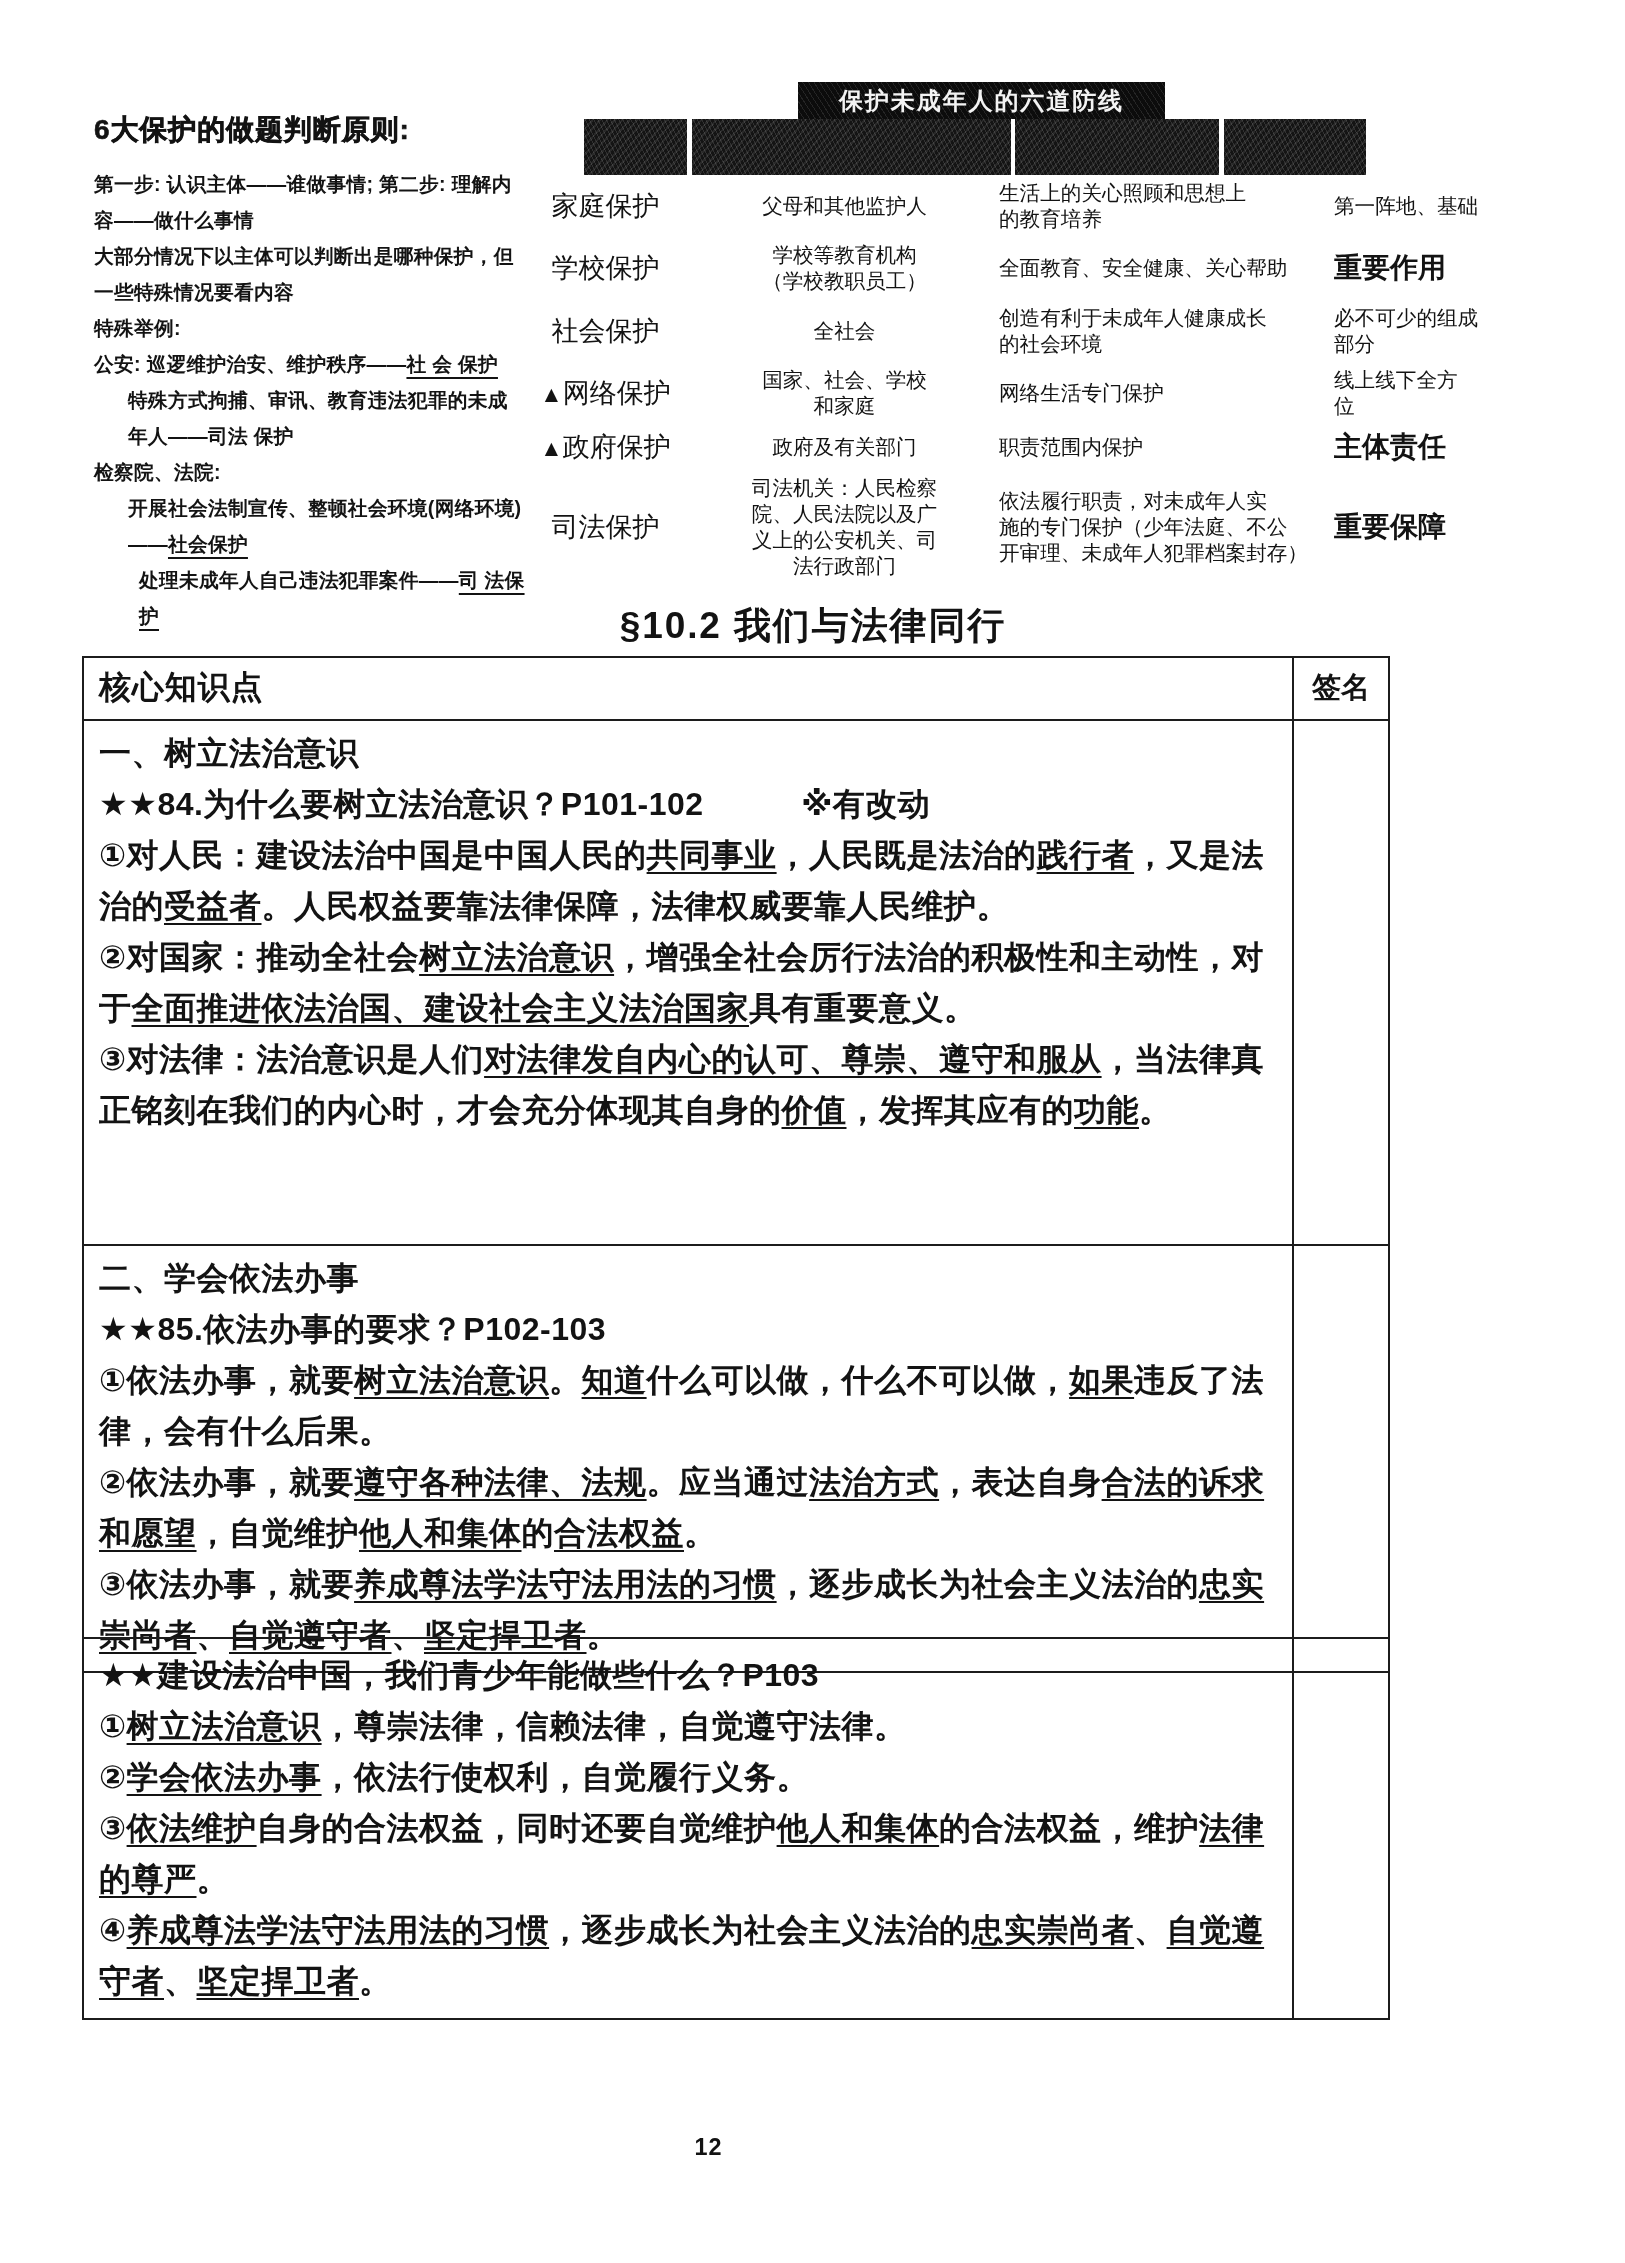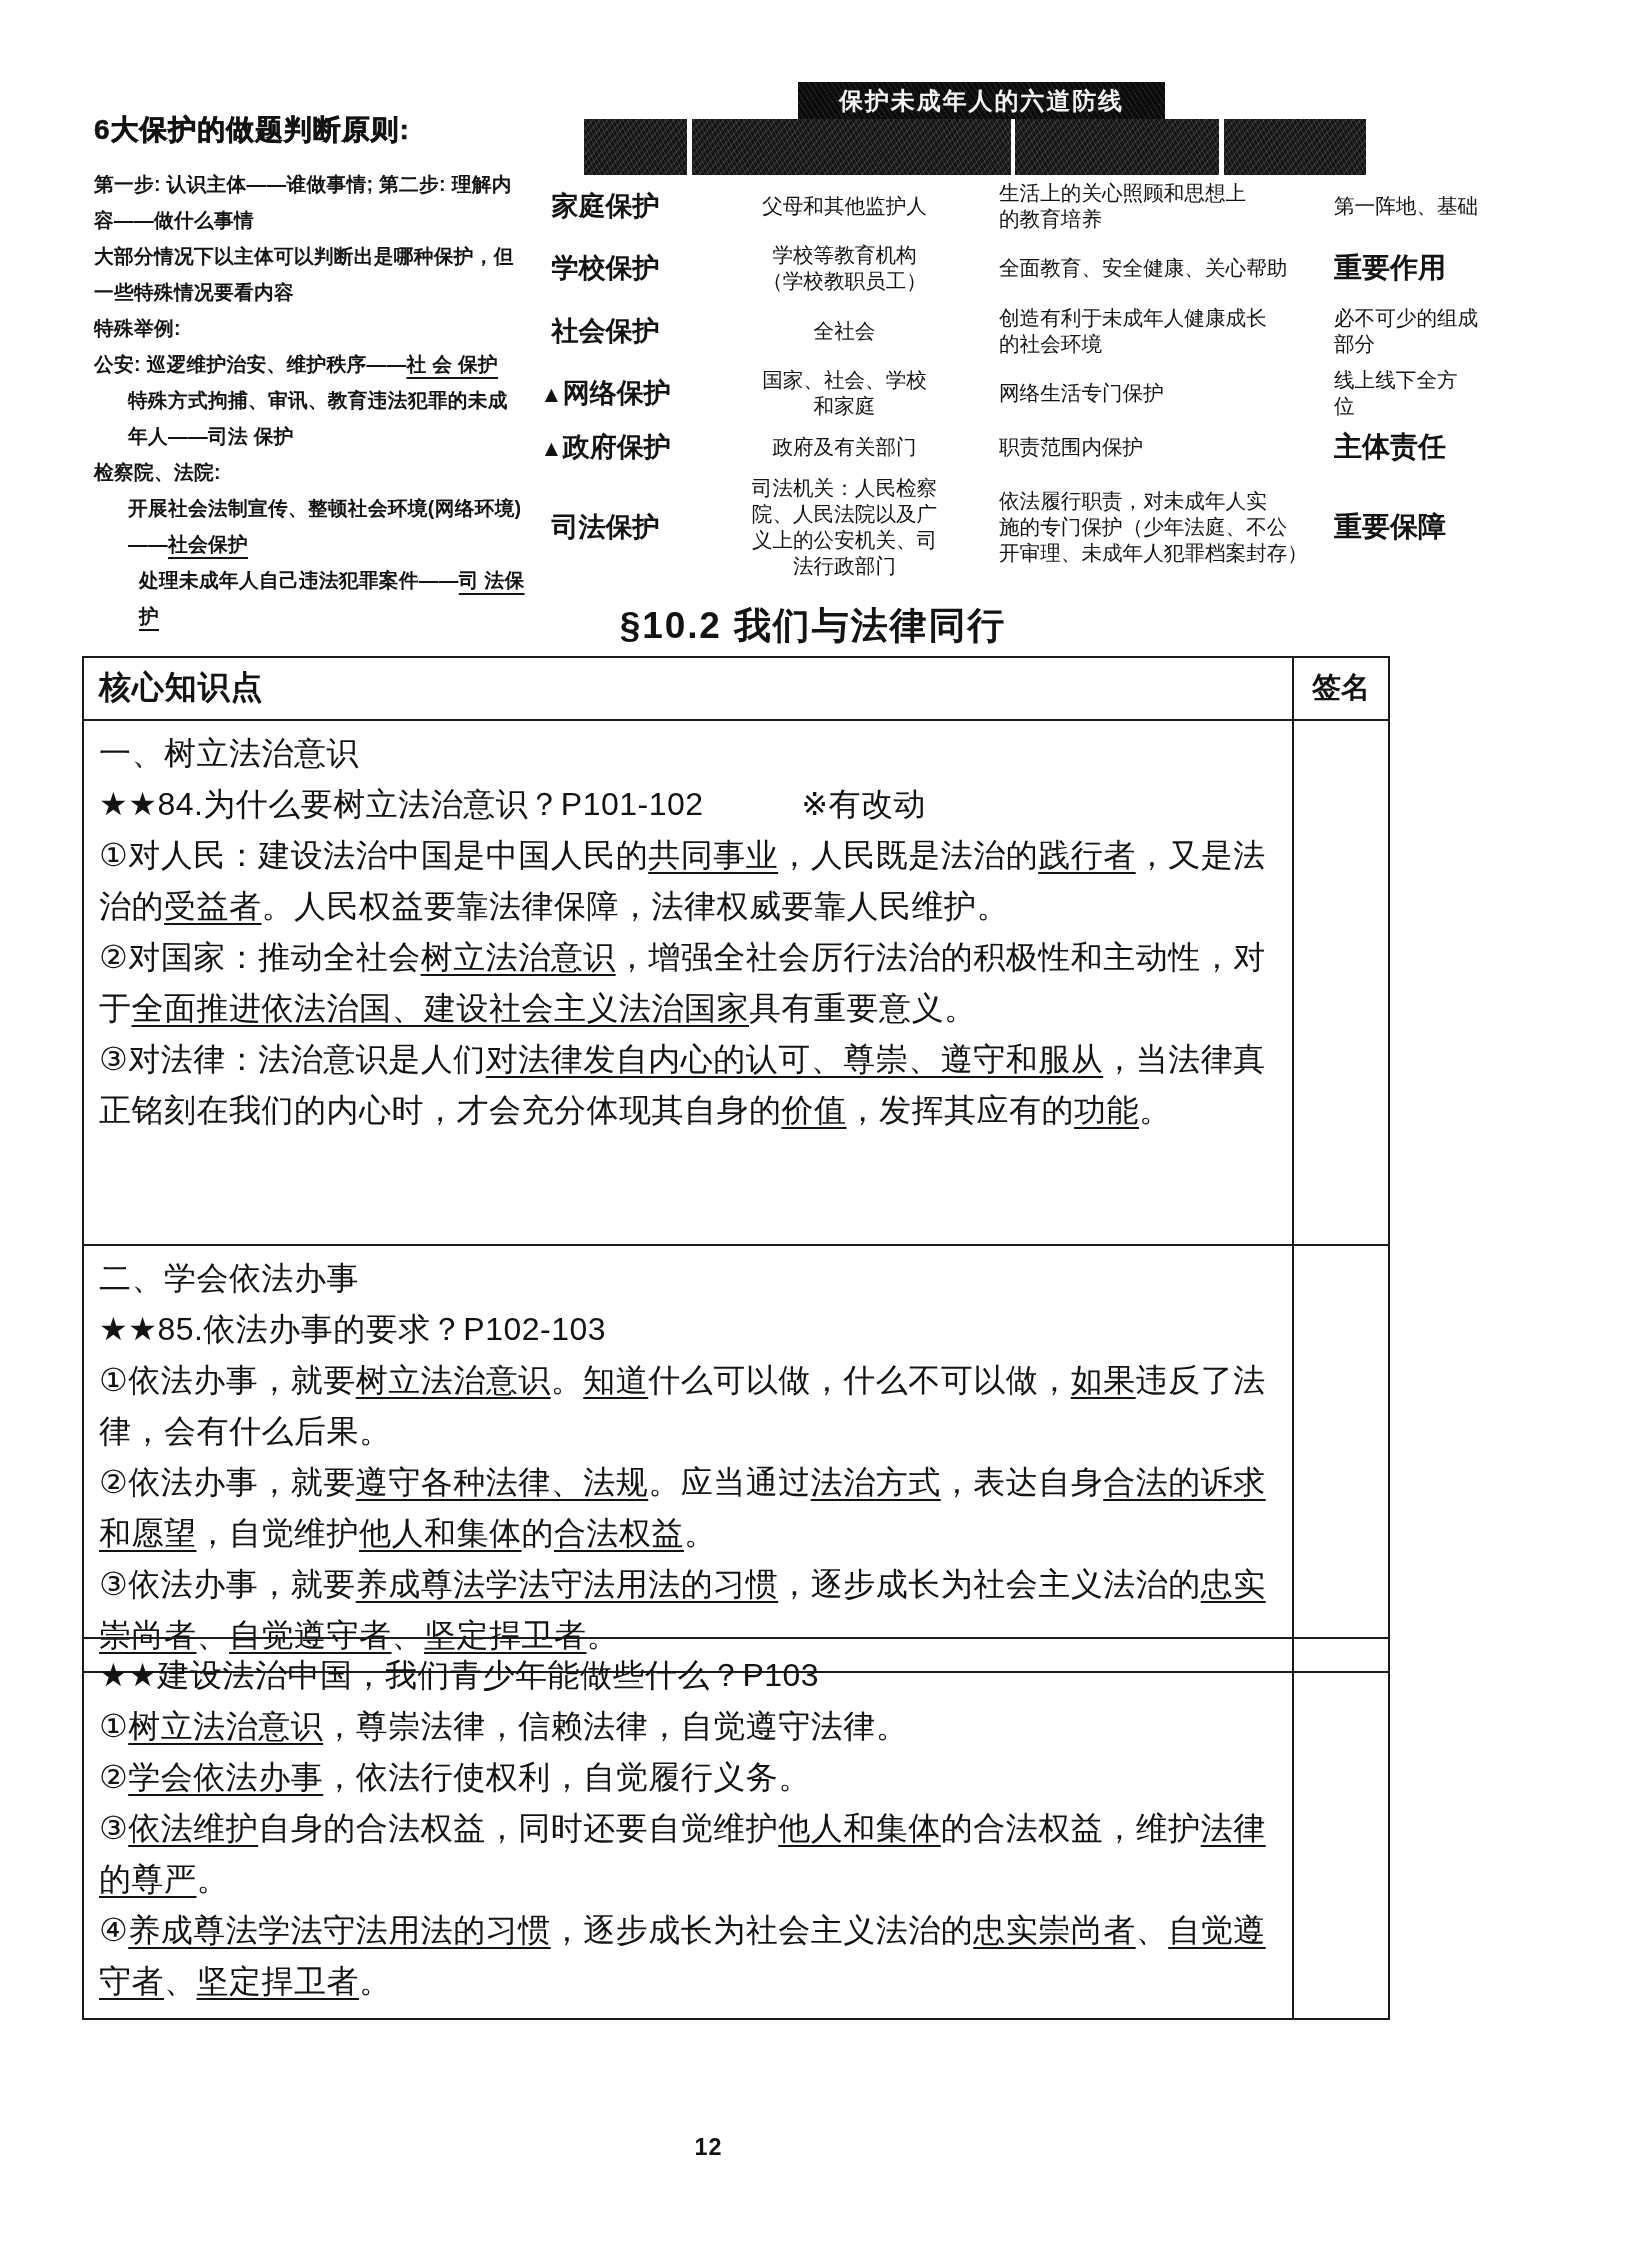--- a/index.html
+++ b/index.html
@@ -22,21 +22,21 @@
   .d-title{position:absolute;left:798px;top:82px;width:367px;height:37px;background:#0c0c0c;
     color:#f3f3f3;font-size:24px;font-weight:700;text-align:center;line-height:37px;letter-spacing:1.9px;
     background-image:repeating-linear-gradient(57deg,rgba(255,255,255,.10) 0 0.9px,transparent 0.9px 4.7px);}
   .d-head{position:absolute;left:584px;top:119px;height:56px;display:flex;gap:4.7px;}
   .d-head div{background:#141414;
     background-image:repeating-linear-gradient(63deg,rgba(255,255,255,.12) 0 0.9px,transparent 0.9px 3.7px),
                      repeating-linear-gradient(-49deg,rgba(255,255,255,.09) 0 1.9px,transparent 1.9px 5.6px);}
   .h1{width:103px;} .h2{width:319px;} .h3{width:204px;} .h4{width:142px;}
   .d-grid{position:absolute;left:521px;top:180px;width:1045px;display:grid;
     grid-template-columns:169px 309px 335px 231px;row-gap:10.3px;align-items:center;}
-  .d-name{font-size:27px;font-weight:700;text-align:center;white-space:nowrap;}
+  .d-name{font-size:27px;font-weight:400;text-align:center;white-space:nowrap;}
   .d-mark{font-size:22.5px;}
   .d-sub{font-size:20.6px;line-height:26px;text-align:center;white-space:pre-line;}
   .d-con{font-size:20.6px;line-height:26px;white-space:pre-line;}
   .d-role{font-size:20.6px;line-height:26px;white-space:pre-line;}
   .role-b{font-size:28px;font-weight:700;}
 
   
   .sec-title{position:absolute;left:0;top:601px;width:1626px;text-align:center;
     font-size:37px;font-weight:700;letter-spacing:1.9px;}
 
@@ -44,21 +44,21 @@
   .kp{position:absolute;left:82px;top:656px;width:1308px;border:2.8px solid #1c1c1c;box-sizing:border-box;}
   .kp-head{display:flex;border-bottom:2.8px solid #1c1c1c;}
   .kp-head-main{flex:1;font-size:32px;font-weight:600;padding:8.4px 0 8.4px 15px;letter-spacing:0.9px;}
   .sig{width:94px;border-left:2.8px solid #1c1c1c;flex:0 0 auto;}
   .sig-head{display:flex;align-items:center;justify-content:center;font-size:29px;font-weight:600;}
   .kp-row{display:flex;}
   .kp-row.rb{border-bottom:2.8px solid #1c1c1c;}
   .kp-main{flex:1;padding:7.5px 11.2px 9.4px 15px;}
   .r1 .kp-main{min-height:506px;}
   .r2 .kp-main{min-height:354px;}
-  .kline{font-size:32px;font-weight:400;line-height:51px;letter-spacing:0.5px;}
+  .kline{font-size:32px;font-weight:700;line-height:51px;letter-spacing:0.5px;}
 
   
   .extra{position:absolute;left:82px;top:1637px;width:1308px;border:2.8px solid #1c1c1c;
     box-sizing:border-box;display:flex;}
   .extra .kp-main{min-height:349px;padding:11.2px 11.2px 11.2px 15px;}
 
   .pagenum{position:absolute;left:0;top:2134px;width:1417px;text-align:center;
     font-size:23.4px;font-weight:700;letter-spacing:0.9px;}
 </style>
 </head>

